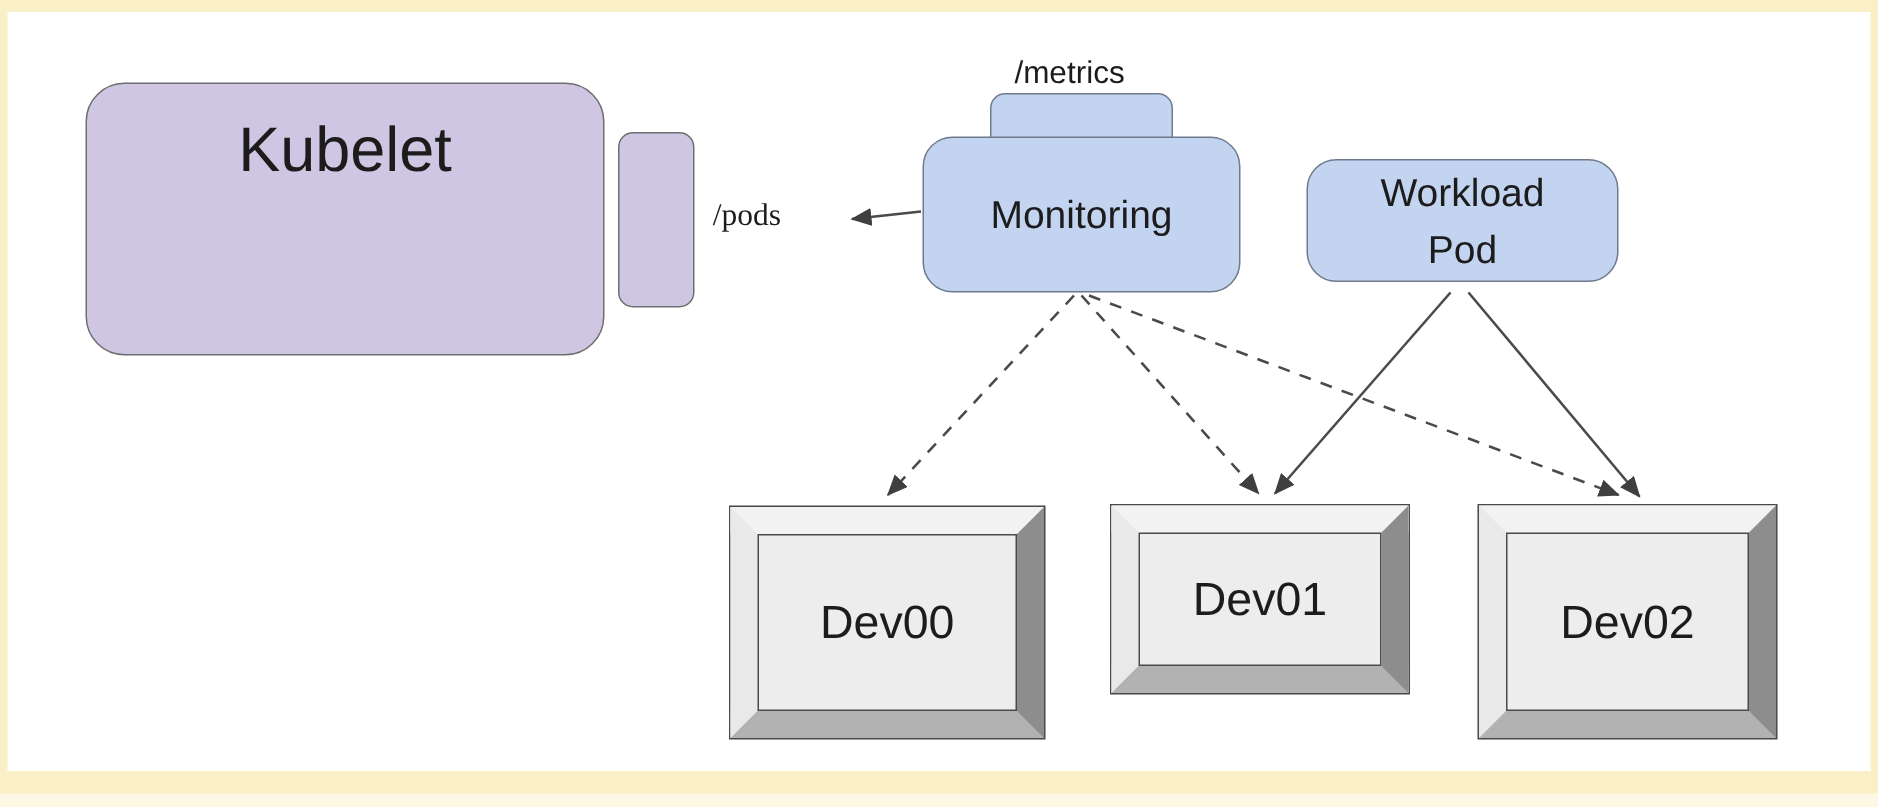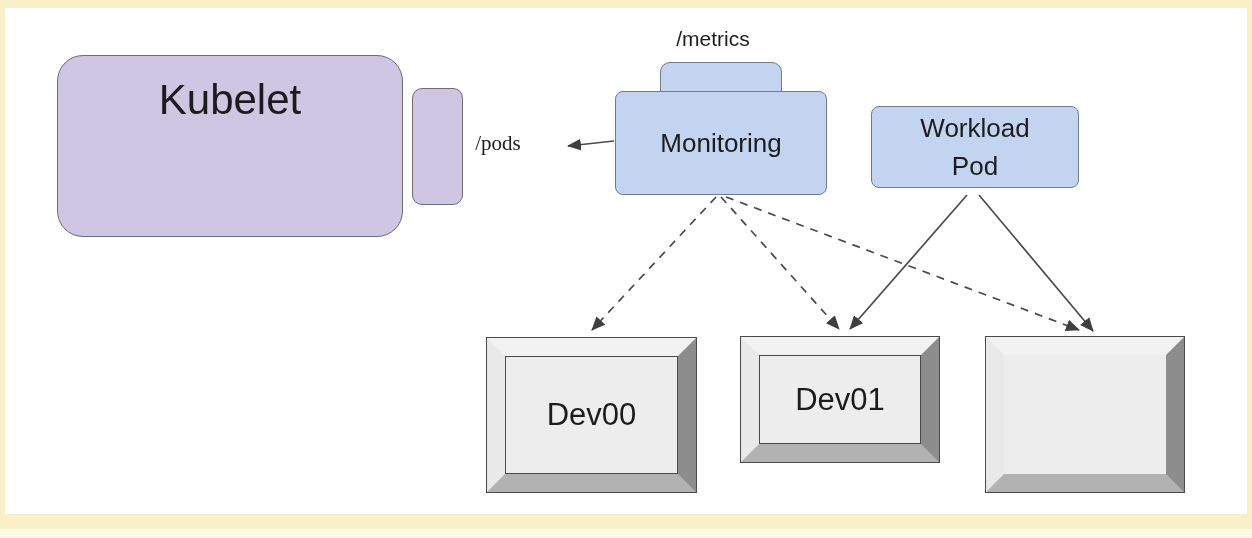--- a/index.html
+++ b/index.html
@@ -30,35 +30,35 @@
     left:57px; top:55px; width:346px; height:182px;
     background:#cec6e2; border:1.5px solid #6e6e6e; border-radius:26px;
     display:flex; justify-content:center; align-items:flex-start;
     padding-top:20px; font-size:42px;
   }
 
   
   .blue-box {
     background:#c3d4f0; border:1.5px solid #6f7a8c;
     display:flex; flex-direction:column; justify-content:center; align-items:center;
-    font-size:26px; line-height:38px; border-radius:8px;
+    font-size:26px; line-height:38px; border-radius:20px;
   }
   .metrics-tab {
     left:660px; top:62px; width:122px; height:42px;
     background:#c3d4f0; border:1.5px solid #6f7a8c;
     border-radius:10px 10px 0 0;
   }
   .md-box { left:615px; top:91px; width:212px; height:104px; }
   .wp-box { left:871px; top:106px; width:208px; height:82px; }
 
   
   .endpoint-label {
     position:absolute; font-size:21px; text-align:center;
   }
-  .metrics-label { left:648px; top:27px; width:130px; }
+  .metrics-label { left:648px; top:37px; width:130px; }
   .pods-label { left:458px; top:131px; width:80px;font-family:Liberation Serif, serif; }
 
   
   .dev {
     position:absolute; border:1px solid #4a4a4a; background:#ededed;
   }
   .dev .bevel {
     position:absolute; inset:0; border:18px solid;
     border-color:#f2f2f2 #8d8d8d #b2b2b2 #e9e9e9;
   }
@@ -112,20 +112,23 @@
     </div>
   </div>
   <div class="dev dev01">
     <div class="bevel"></div>
     <div class="face">
       <span>Dev01</span>
     </div>
   </div>
   <div class="dev dev02">
     <div class="bevel"></div>
+    <div class="face">
+      <span>Dev02</span>
+    </div>
   </div>
 
   <svg class="edges" viewBox="0 0 1252 538">
     <defs>
       <marker id="ah" markerUnits="userSpaceOnUse" markerWidth="16" markerHeight="13" refX="13" refY="6" orient="auto">
         <path d="M0,0 L14,6 L0,12 Z" fill="#3f3f3f"></path>
       </marker>
     </defs>
     <line x1="614" y1="141" x2="568" y2="146" marker-end="url(#ah)"></line>
     <line class="dashed" x1="716" y1="197" x2="592" y2="330" marker-end="url(#ah)"></line>

